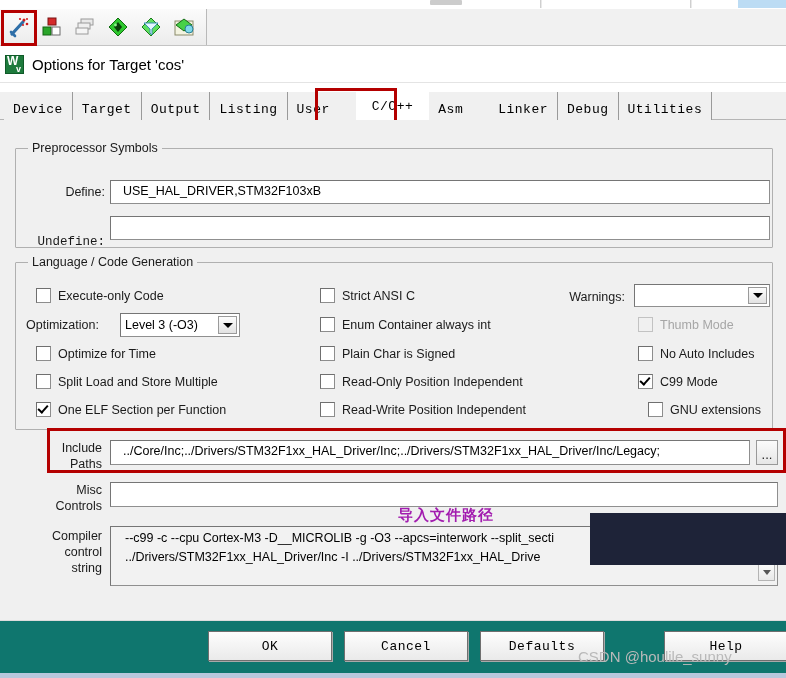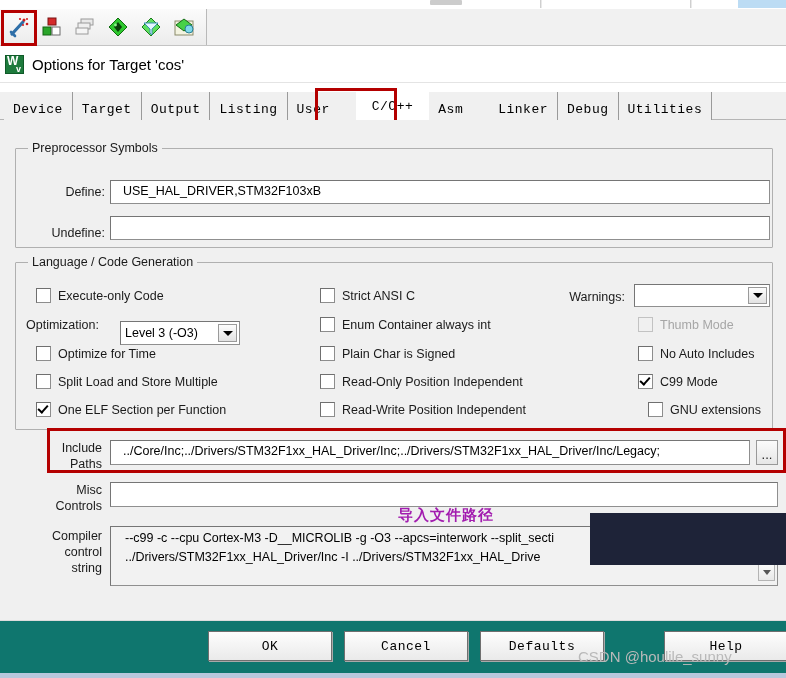--- a/index.html
+++ b/index.html
@@ -420,34 +420,34 @@
 <div class="highlight-box" id="hl-cpp"></div>
 
 <div class="dlg-body">
 
   <div class="groupbox" id="gb-pre">
     <span class="gb-label">Preprocessor Symbols</span>
   </div>
   <div class="fld-label" style="left:20px; top:65px; width:85px;">Define:</div>
   <div class="txtbox" style="left:110px; top:60px; width:660px; height:24px;">USE_HAL_DRIVER,STM32F103xB</div>
 
-  <div class="fld-label" style="left:20px; top:106px; width:85px;">Undefine:</div>
+  <div class="fld-label" style="left:20px; top:115px; width:85px;font-family:Liberation Mono, monospace;">Undefine:</div>
   <div class="txtbox" style="left:110px; top:96px; width:660px; height:24px;"></div>
 
   <div class="groupbox" id="gb-lang">
     <span class="gb-label">Language / Code Generation</span>
   </div>
 
   <div class="cbrow" style="left:36px; top:168px;">
     <span class="cbox"></span>
     <span>Execute-only Code</span>
   </div>
 
   <div class="fld-label" style="left:26px; top:198px; width:92px; text-align:left;">Optimization:</div>
-  <div class="combo" style="left:120px; top:193px; width:120px; height:24px;margin-top:8px;">
+  <div class="combo" style="left:120px; top:193px; width:120px; height:24px;">
     <span>Level 3 (-O3)</span>
     <span class="arrowbtn"></span>
   </div>
 
   <div class="cbrow" style="left:36px; top:226px;">
     <span class="cbox"></span>
     <span>Optimize for Time</span>
   </div>
   <div class="cbrow" style="left:36px; top:254px;">
     <span class="cbox"></span>

